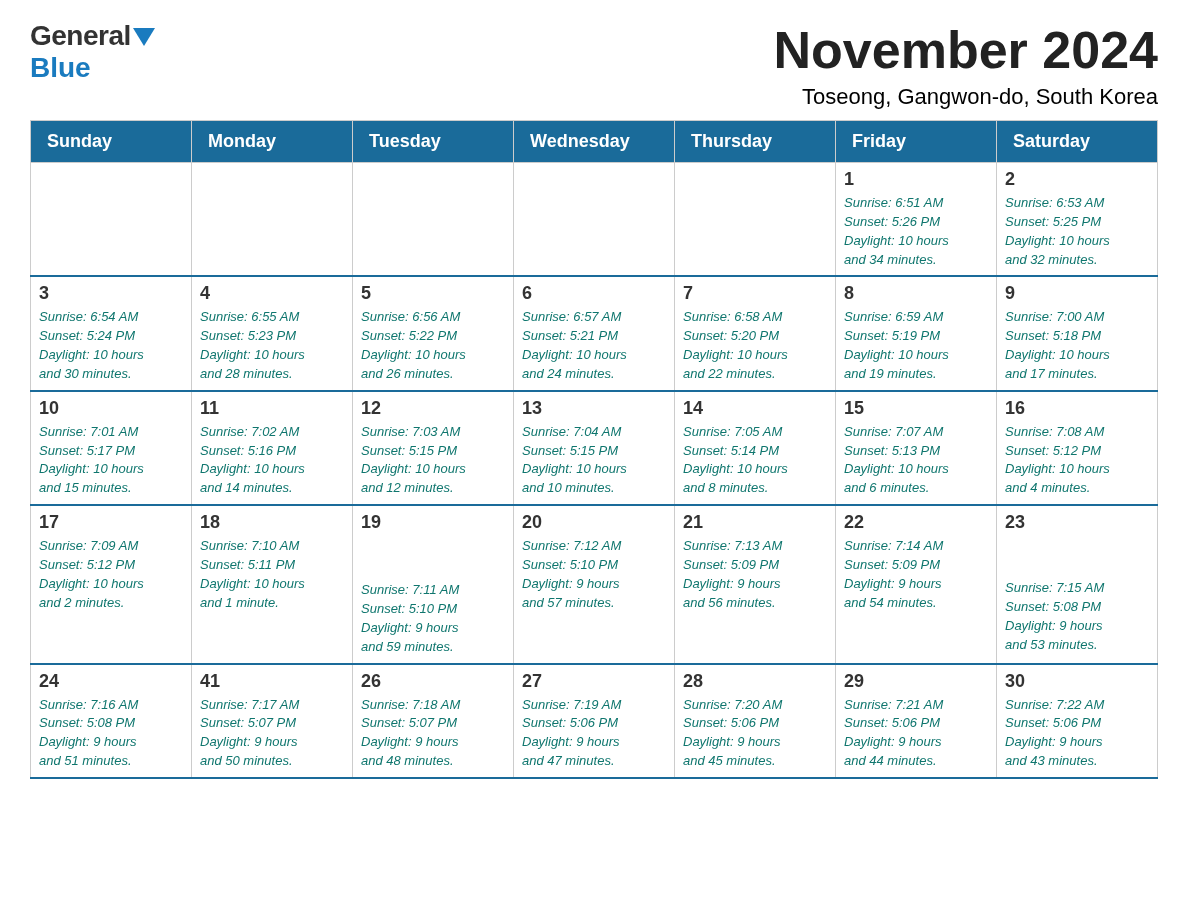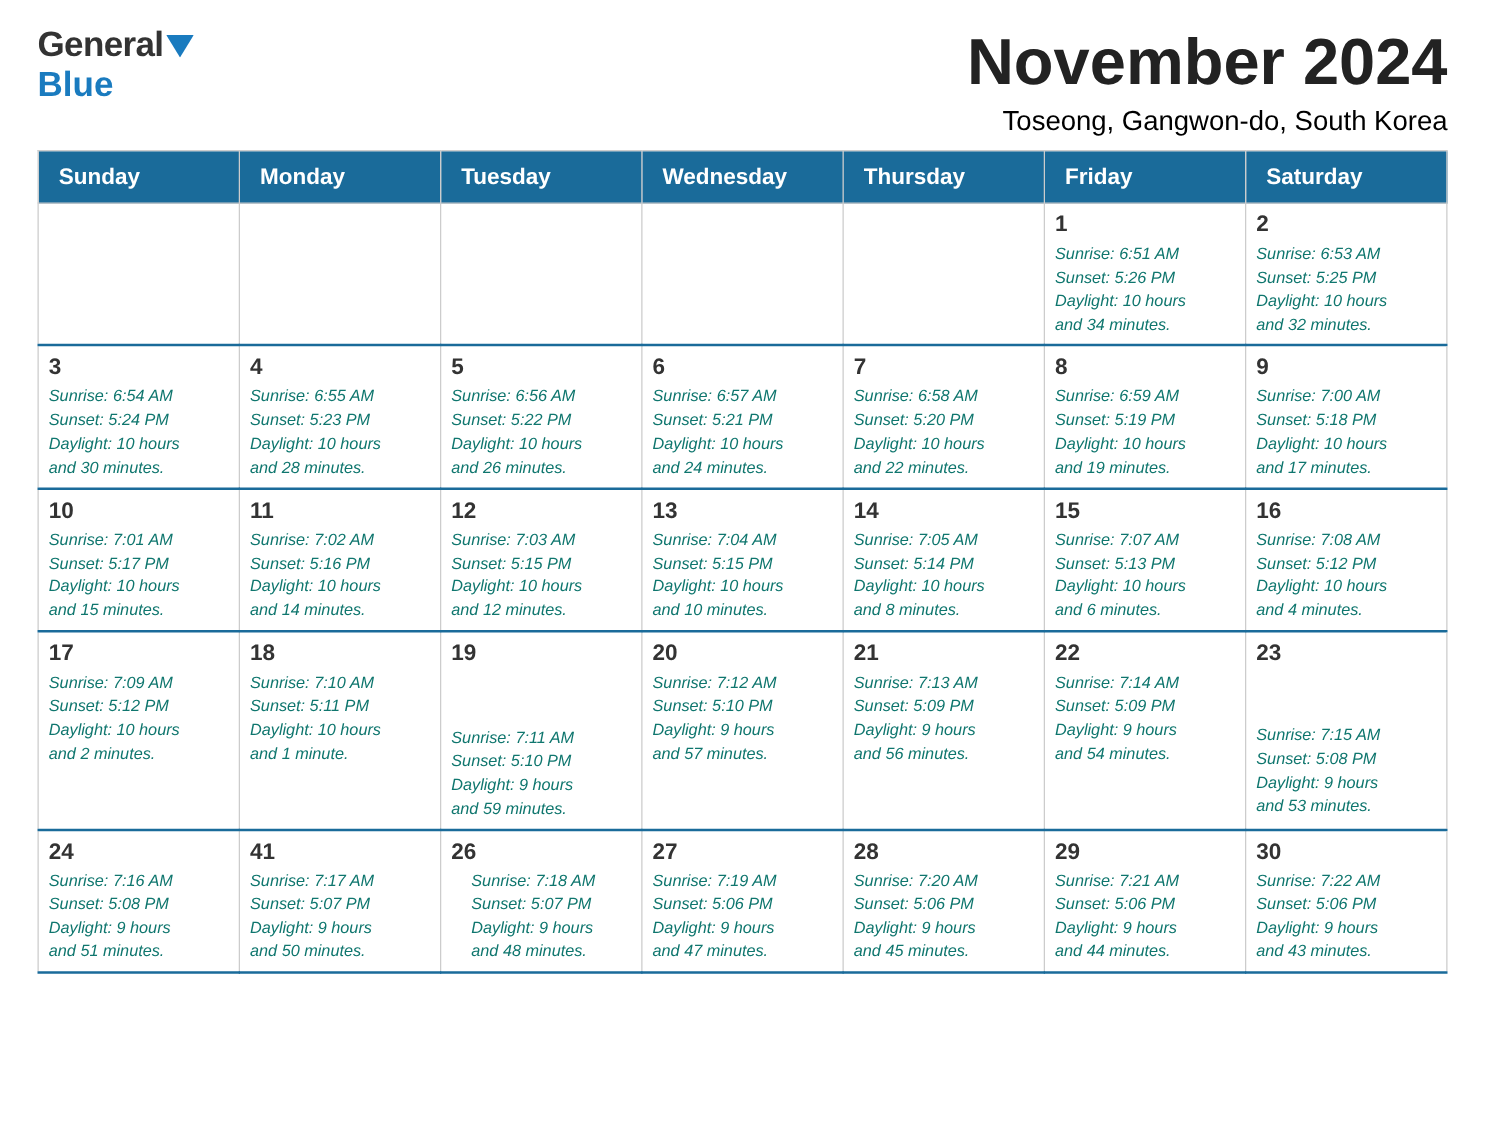--- a/index.html
+++ b/index.html
@@ -305,21 +305,21 @@
         </td>
         <td>
           <span class="day-num">41</span>
           <div class="day-info" style="white-space: pre-line;">Sunrise: 7:17 AM
 Sunset: 5:07 PM
 Daylight: 9 hours
 and 50 minutes.</div>
         </td>
         <td>
           <span class="day-num">26</span>
-          <div class="day-info" style="white-space: pre-line; margin-left: 16px;">Sunrise: 7:18 AM
+          <div class="day-info" style="white-space: pre-line;">Sunrise: 7:18 AM
 Sunset: 5:07 PM
 Daylight: 9 hours
 and 48 minutes.</div>
         </td>
         <td>
           <span class="day-num">27</span>
           <div class="day-info" style="white-space: pre-line;">Sunrise: 7:19 AM
 Sunset: 5:06 PM
 Daylight: 9 hours
 and 47 minutes.</div>

